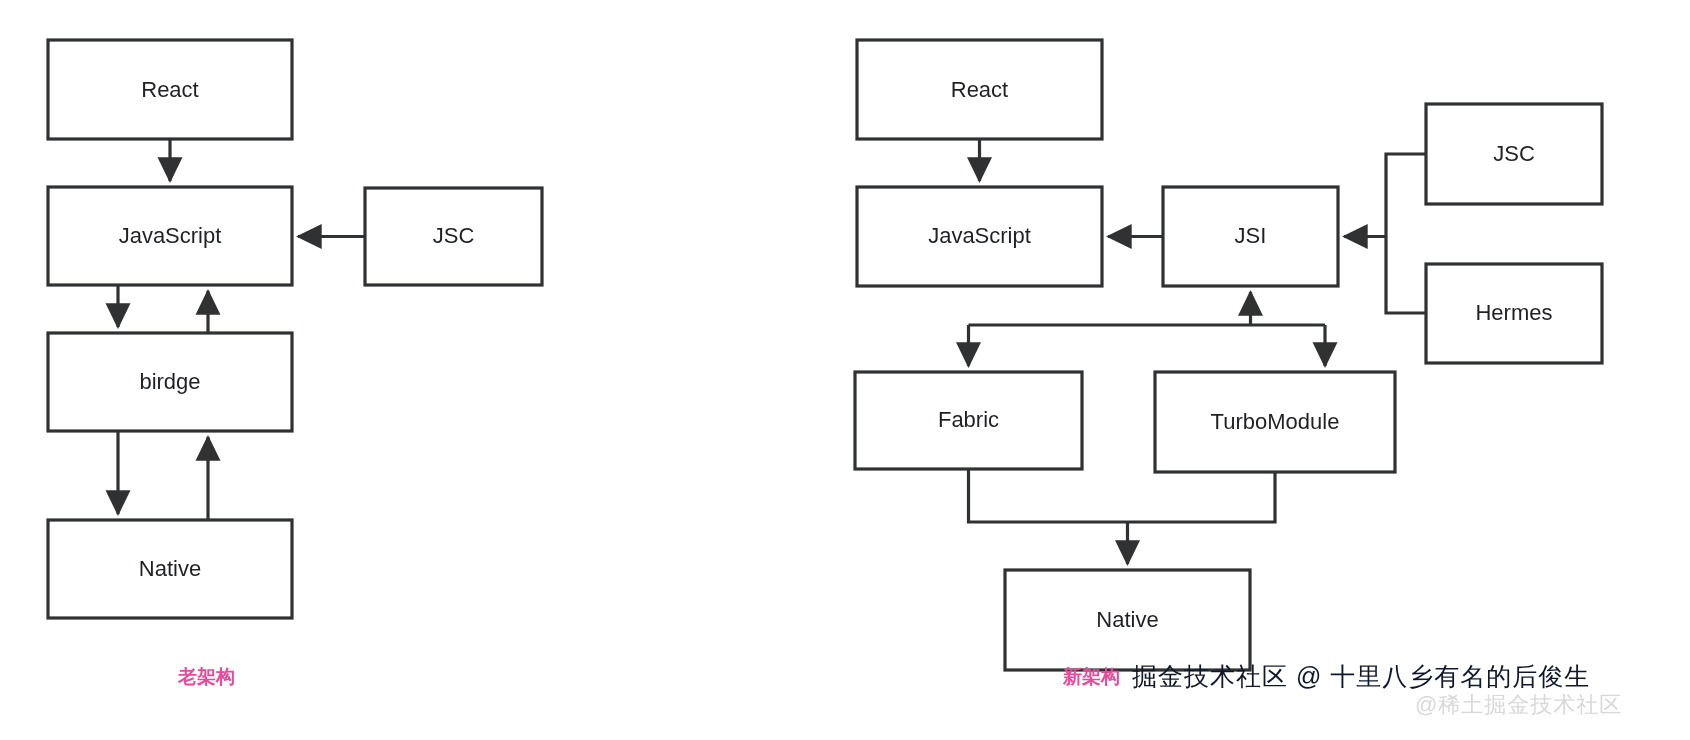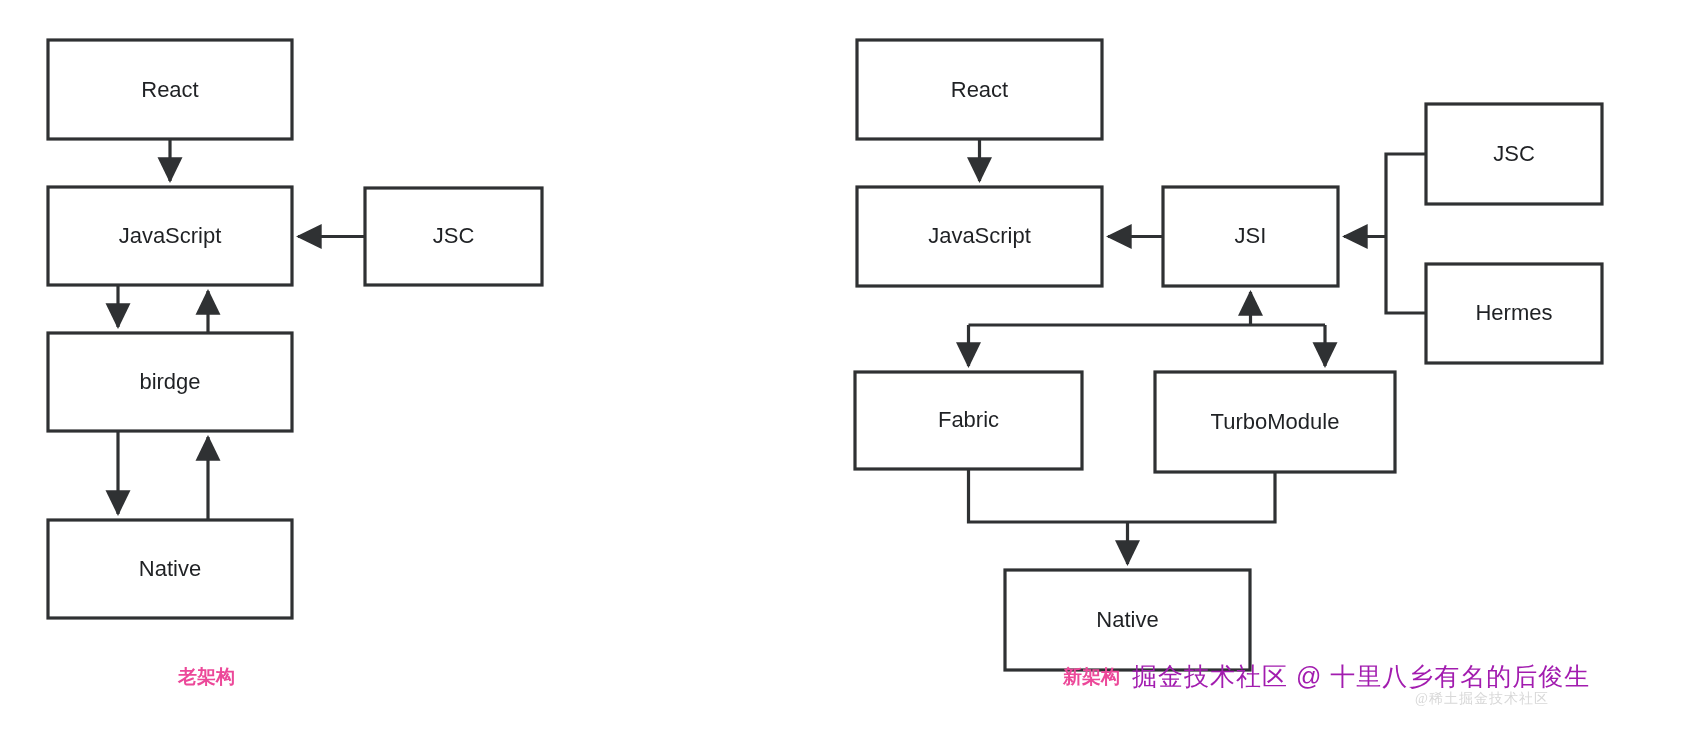--- a/index.html
+++ b/index.html
@@ -54,30 +54,30 @@
     white-space: nowrap;
   }
   #caption-old { left: 178px; top: 664px; }
   #caption-new { left: 1063px; top: 664px; text-align: center; }
   .watermark-main {
     position: absolute;
     left: 1132px;
     top: 660px;
     font-family: "Liberation Sans", sans-serif;
     font-size: 25px;
-    color: #a21caf;
+    color: #0f172a;
     white-space: nowrap;
     letter-spacing: 1px;
   }
   .watermark-sub {
     position: absolute;
     left: 1415px;
     top: 690px;
-    font-family: Liberation Serif, serif;
-    font-size: 14px;
+    font-family: Liberation Sans, sans-serif;
+    font-size: 22px;
     color: #d8d8d8;
     white-space: nowrap;
     letter-spacing: 1px;
   }
 </style>
 </head>
 <body>
 
 <div id="canvas">
 

